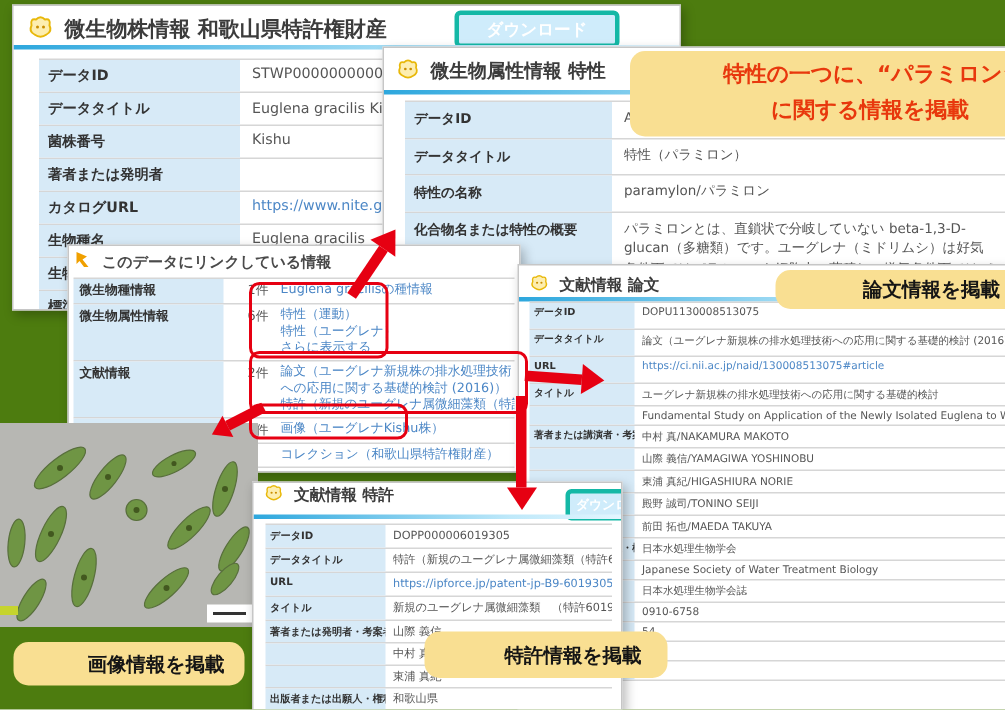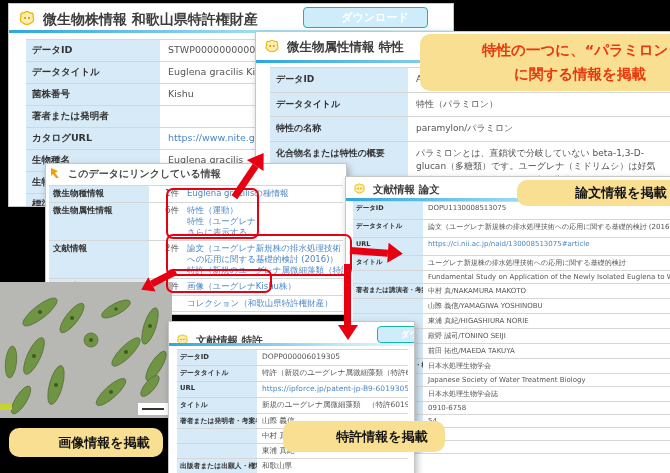--- a/index.html
+++ b/index.html
@@ -1,23 +1,23 @@
 <!DOCTYPE html>
 <html><head>
 <meta charset="utf-8">
 <style>
   html,body{margin:0;padding:0;background:#fff;}
-  #stage{position:relative;width:670px;height:473px;overflow:hidden;background:#000000;
+  #stage{position:relative;width:670px;height:473px;overflow:hidden;background:#4d7c0f;
          font-family:"DejaVu Sans","Liberation Sans",sans-serif;color:#444;}
   .win{position:absolute;background:#fff;border:1px solid #c6c6c6;box-shadow:2px 3px 7px rgba(0,0,0,.28);overflow:hidden;}
   .whead{position:absolute;display:flex;align-items:center;gap:6px;font-weight:bold;color:#3c3c3c;}
   .whead .ttl{white-space:nowrap;}
   .rule{position:absolute;left:0;right:0;height:3px;background:linear-gradient(90deg,#2da7dd,#bfe9fa 70%,#e3f6ff);}
-  .dl{position:absolute;background:#cfecfb;border:1px solid #14b8a6;border-radius:4px;color:#fff;
-      font-weight:bold;display:flex;align-items:center;justify-content:center;white-space:nowrap;overflow:hidden;cursor:pointer;padding-left:19px;}
+  .dl{position:absolute;background:#cfecfb;border:3px solid #14b8a6;border-radius:4px;color:#fff;
+      font-weight:bold;display:flex;align-items:center;justify-content:center;white-space:nowrap;overflow:hidden;cursor:pointer;}
   .tbl{position:absolute;border-top:1px solid #d6d6d6;}
   .trow{display:flex;border-bottom:1px solid #d6d6d6;}
   .lab{background:#d7eaf7;font-weight:bold;color:#333;flex-shrink:0;overflow:hidden;white-space:nowrap;}
   .val{flex:1;overflow:hidden;white-space:nowrap;color:#555;}
   .wrapv{white-space:normal;}
   .lnk{color:#4c87c6;cursor:pointer;text-decoration:none;}
   
   #w-strain{left:8px;top:3px;width:444px;height:202px;}
   #w-strain .whead{left:8px;top:5px;font-size:14px;}
   #w-strain .rule{top:26px;}
@@ -37,21 +37,21 @@
   #w-article{left:345px;top:176px;width:325px;height:297px;}
   #w-article .whead{left:6px;top:5px;font-size:10.5px;}
   #w-article .rule{top:21px;}
   #w-article .tbl{left:7px;top:24px;width:317px;font-size:7px;}
   #w-article .trow{min-height:12px;}
   #w-article .trow.tall{min-height:17px;}
   #w-article .lab{width:64px;padding:2px 3px;font-size:6.5px;}
   #w-article .val{padding:2px 5px;}
   
   #w-patent{left:168px;top:321px;width:245px;height:152px;}
-  #w-patent .whead{left:6px;top:11px;font-size:10.5px;}
+  #w-patent .whead{left:6px;top:0;font-size:10.5px;}
   #w-patent .rule{top:21px;}
   #w-patent .tbl{left:8px;top:27px;width:231px;font-size:7.5px;}
   #w-patent .trow{min-height:13px;}
   #w-patent .trow.tall{min-height:15px;}
   #w-patent .lab{width:74px;padding:2px 3px;font-size:6.8px;}
   #w-patent .val{padding:2px 5px;}
   
   #panel{left:45px;top:163px;width:300px;height:150px;}
   #panel .whead{left:4px;top:3px;font-size:10px;color:#4a4a4a;}
   #panel .etbl{position:absolute;left:3px;top:21px;width:294px;border-top:1px solid #d6d6d6;font-size:8.5px;}

